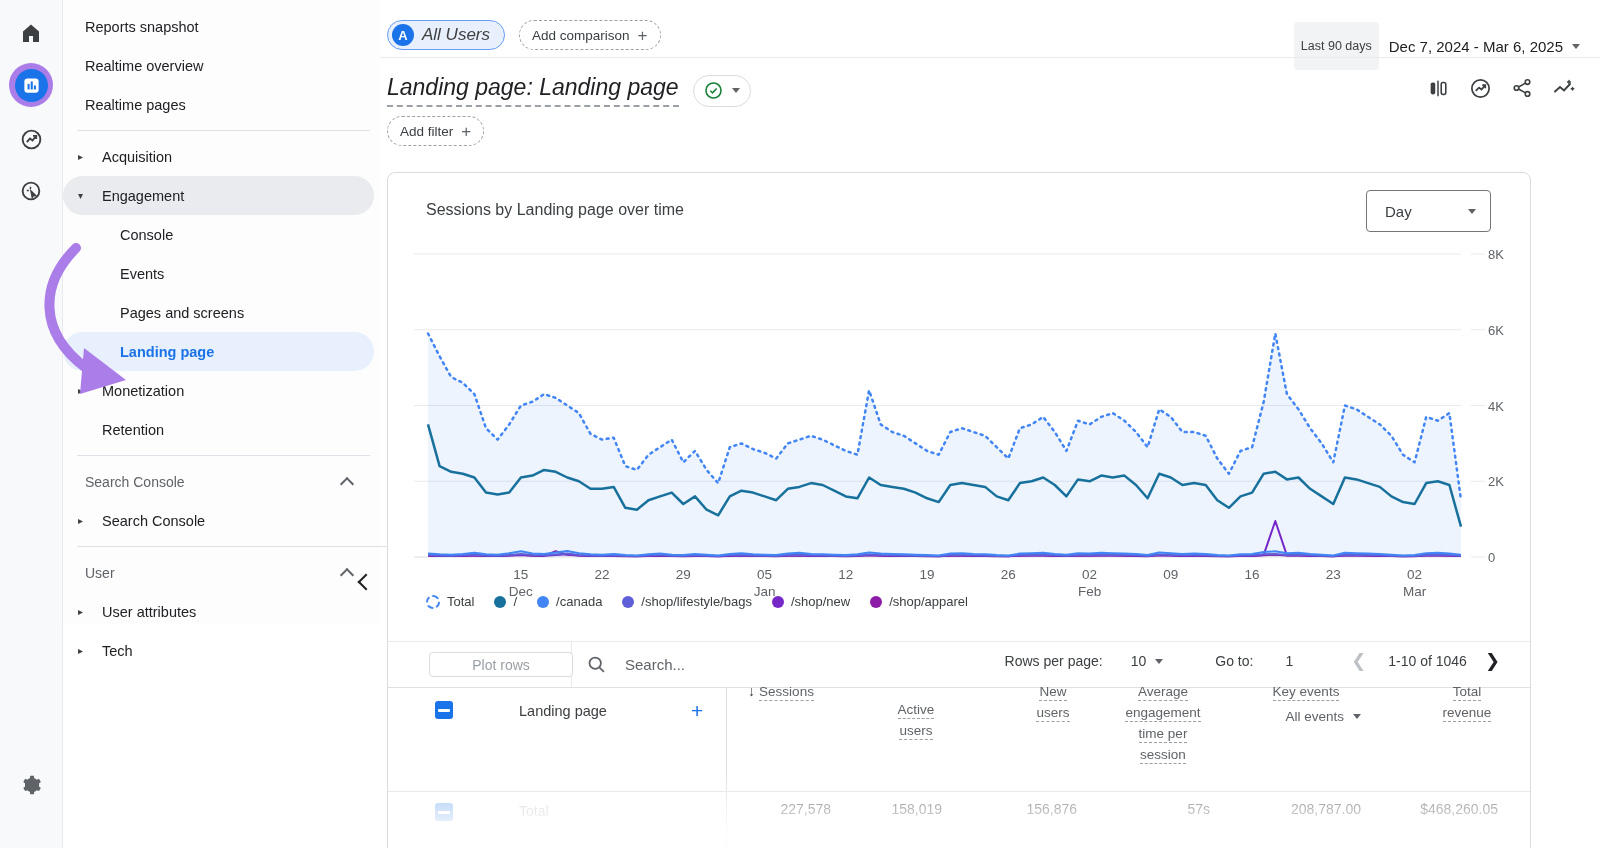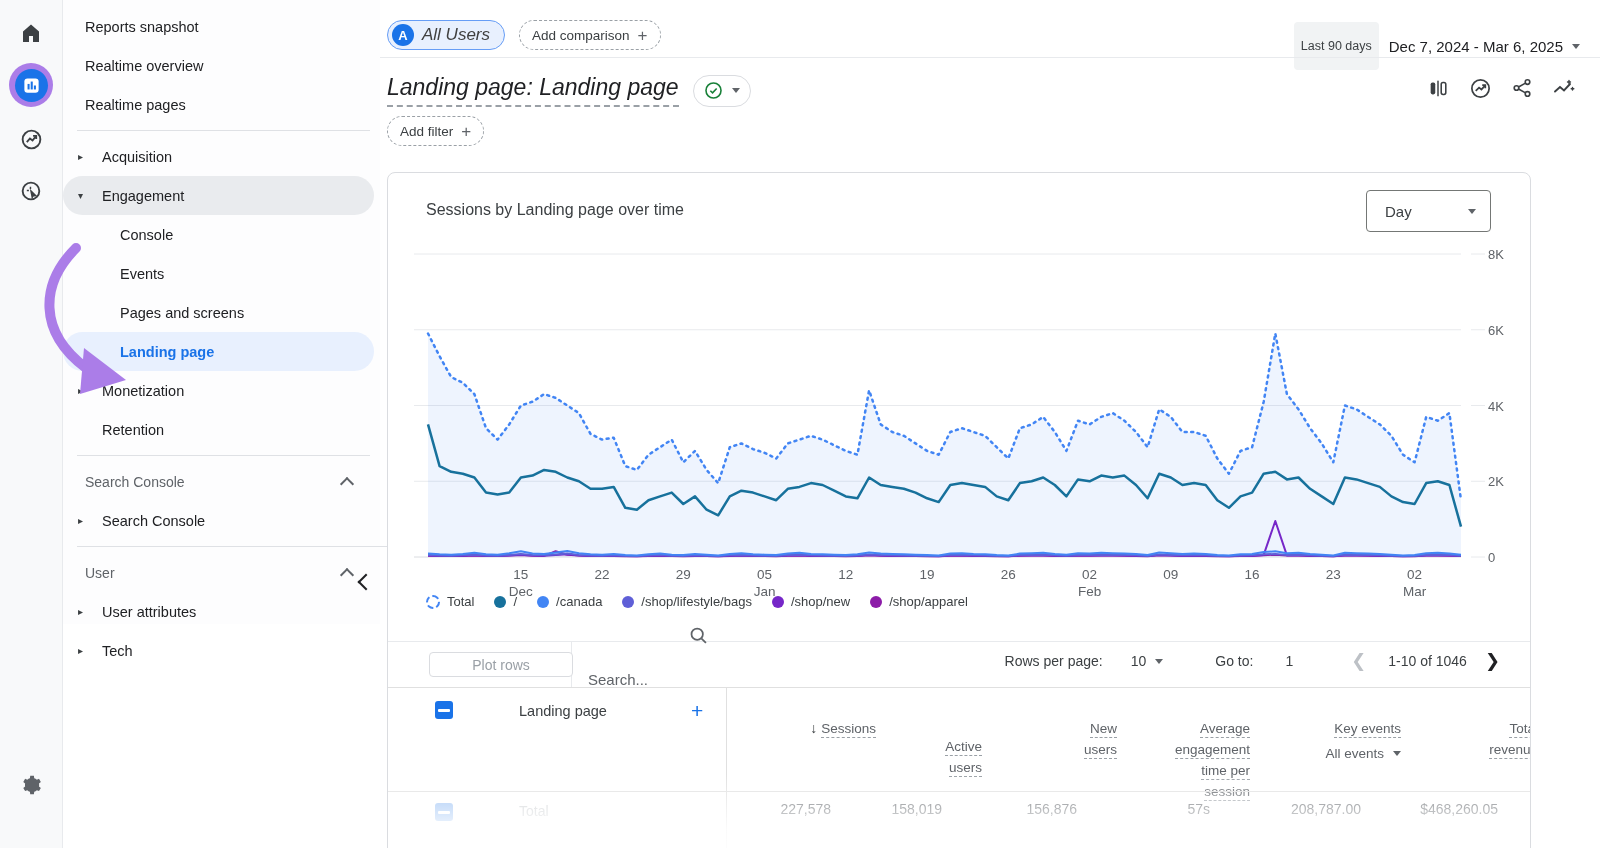--- a/index.html
+++ b/index.html
@@ -64,41 +64,41 @@
   #chart-svg{position:absolute;left:0;top:0;}
   #legend{position:absolute;left:38px;top:421px;display:flex;align-items:center;gap:20px;font-size:13px;color:#3c4043;}
   .leg-item{display:flex;align-items:center;gap:7px;}
   .leg-dot{width:12px;height:12px;border-radius:50%;}
   .leg-dot.dashed{background:transparent;border:2px dashed #4285f4;width:10px;height:10px;}
 
   
   #ctrl-topline{position:absolute;left:0;right:0;top:468px;border-top:1px solid #e8eaed;}
   #ctrl-vline{position:absolute;left:183px;top:468px;height:46px;border-left:1px solid #e8eaed;}
   #plot-rows{position:absolute;left:41px;top:479px;width:144px;height:25px;border:1px solid #dadce0;border-radius:4px;background:#fff;font-size:14px;color:#9aa0a6;display:flex;align-items:center;justify-content:center;cursor:default;}
-  #search-box{position:absolute;left:198px;top:452px;display:flex;align-items:center;gap:24px;flex-direction:column;}
+  #search-box{position:absolute;left:198px;top:481px;display:flex;align-items:center;gap:16px;}
   #search-input{border:none;outline:none;font-size:15px;color:#202124;width:220px;font-family:inherit;background:transparent;}
   #search-input::placeholder{color:#5f6368;}
   #table-controls-right{position:absolute;right:30px;top:477px;display:flex;align-items:center;font-size:14px;color:#3c4043;}
   #rpp-value{margin-left:28px;}
   #goto-label{margin-left:52px;}
   #goto-value{margin-left:32px;}
   #pg-prev{margin-left:58px;color:#bdc1c6;font-size:18px;cursor:default;}
   #pg-range{margin-left:22px;}
   #pg-next{margin-left:18px;color:#202124;font-size:18px;cursor:pointer;}
 
   
   #thead-top{position:absolute;left:0;right:0;top:514px;border-top:1px solid #e0e0e0;}
   #thead-bottom{position:absolute;left:0;right:0;top:618px;border-top:1px solid #e0e0e0;}
   #tbl-vline{position:absolute;left:338px;top:514px;height:186px;border-left:1px solid #e0e0e0;}
   .cbx{width:18px;height:18px;border-radius:3px;background:#1a73e8;position:relative;cursor:pointer;}
   .cbx:after{content:"";position:absolute;left:3px;right:3px;top:8px;height:2.5px;background:#fff;border-radius:1px;}
   #hdr-cbx{position:absolute;left:47px;top:528px;}
   #dim-header{position:absolute;left:131px;top:530px;font-size:14.5px;color:#3c4043;}
   #dim-plus{position:absolute;left:303px;top:526px;color:#1a73e8;font-size:21px;cursor:pointer;}
-  .mcol{position:absolute;top:545px;font-size:13.5px;color:#5f6368;line-height:21px;text-align:right;padding-left:40px;}
+  .mcol{position:absolute;top:508px;font-size:13.5px;color:#5f6368;line-height:21px;text-align:center;}
   .mcol .inner{margin-left:auto;}
   .dash-u{border-bottom:1px dashed #9aa0a6;padding-bottom:1px;cursor:pointer;}
   .sort-arrow{color:#3c4043;margin-right:4px;text-decoration:none;font-size:14px;}
   #keyevents-sub{margin-top:4px;color:#5f6368;display:flex;align-items:center;justify-content:flex-end;cursor:pointer;}
   .totrow{position:absolute;top:628px;font-size:14px;color:#5f6368;text-align:right;}
   #tot-cbx{position:absolute;left:47px;top:630px;opacity:.45;}
   #tot-label{position:absolute;left:131px;top:630px;font-size:14px;color:#9aa0a6;opacity:.5;}
   #card-fade{position:absolute;left:0;right:0;top:600px;height:100px;background:linear-gradient(to bottom,rgba(255,255,255,0) 0%,rgba(255,255,255,.85) 55%,#fff 100%);pointer-events:none;}
 </style>
 </head>

